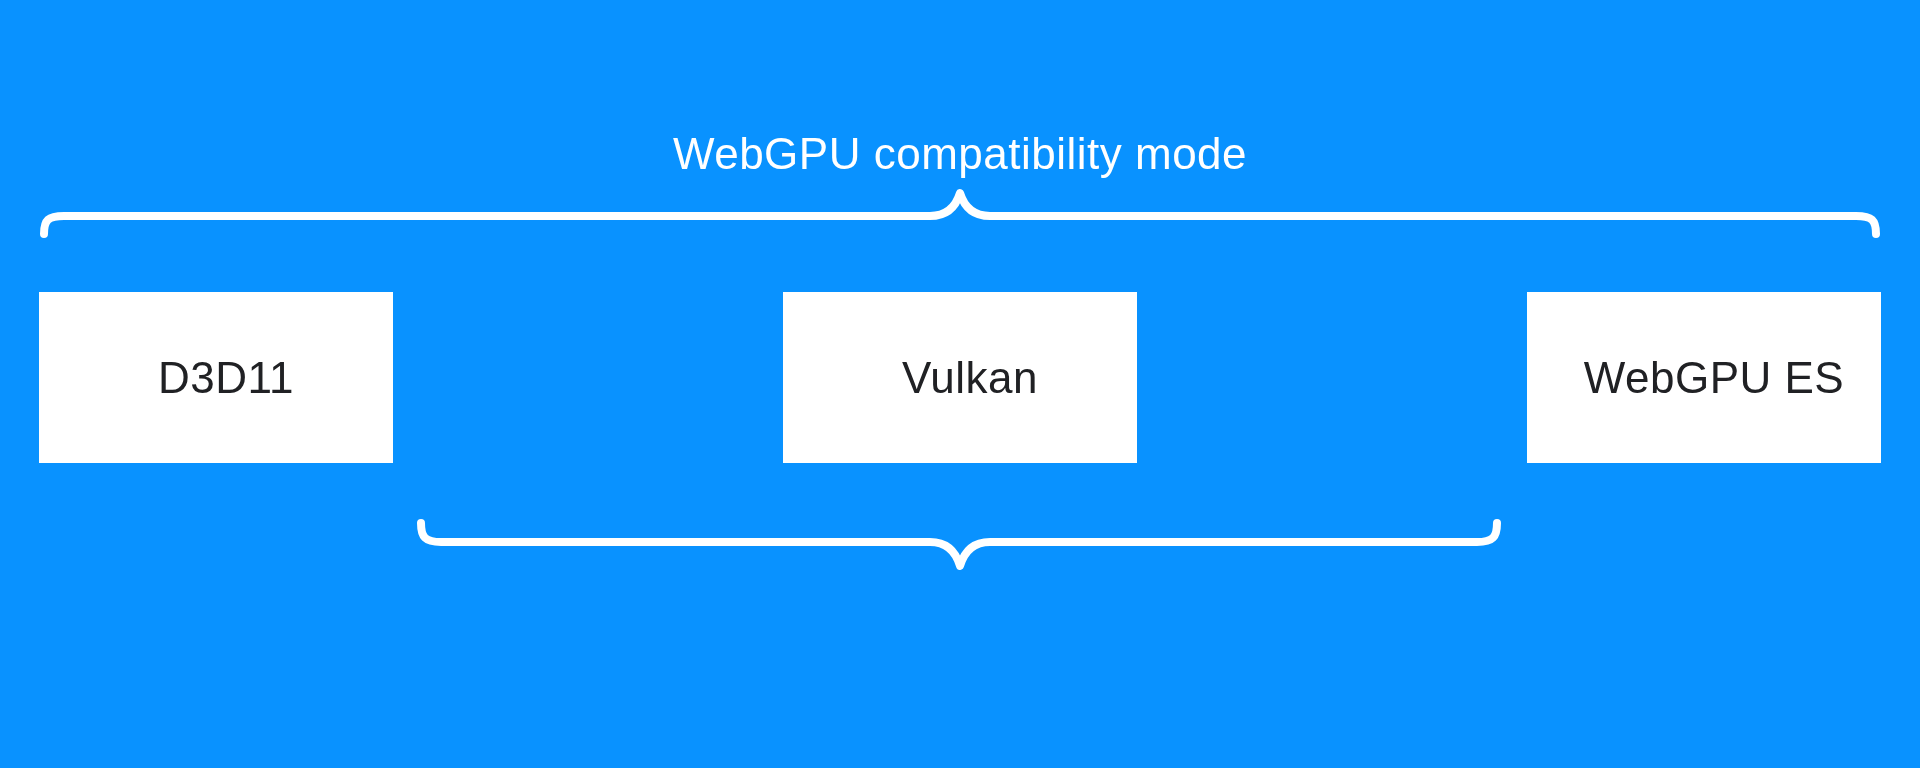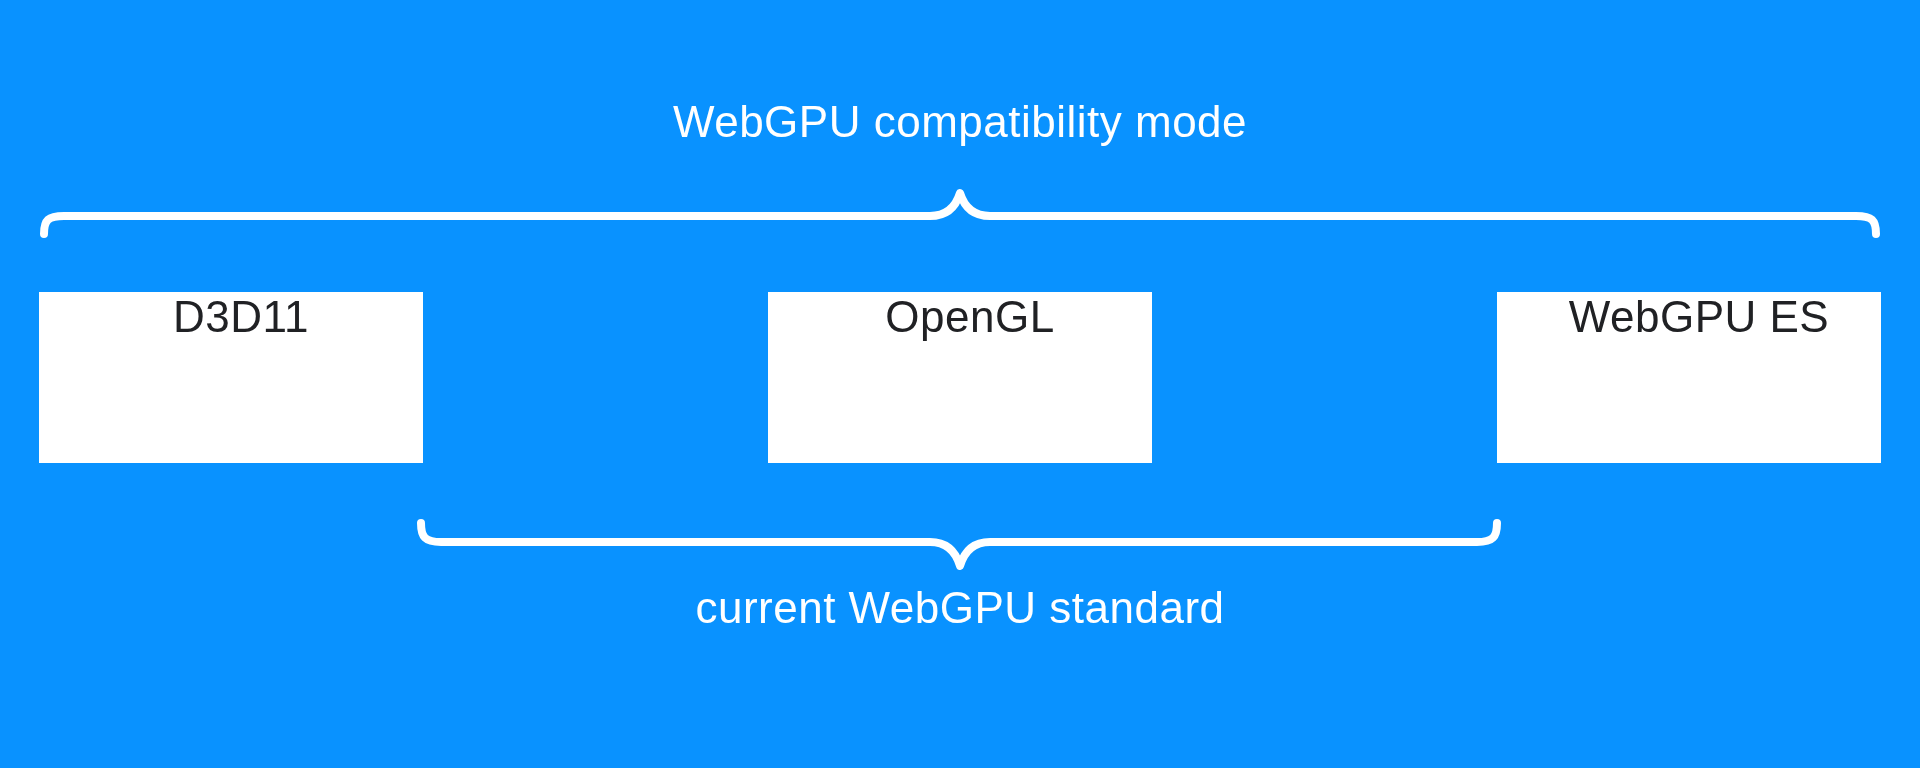--- a/index.html
+++ b/index.html
@@ -23,21 +23,21 @@
   .caption {
     position: absolute;
     left: 0; right: 0;
     text-align: center;
     color: var(--label_text);
     font-size: 44px;
     font-weight: 400;
     line-height: 48px;
     letter-spacing: 0.5px;
   }
-  .caption.top { top: 98px; }
+  .caption.top { top: 130px; }
   .caption.bottom { top: 584px; }
   .braces-layer {
     position: absolute;
     left: 0; top: 0;
     width: 1920px; height: 768px;
   }
   .braces-layer path {
     fill: none;
     stroke: var(--brace);
     stroke-width: 8;
@@ -45,23 +45,24 @@
     stroke-linejoin: round;
   }
   .api-boxes-row {
     position: absolute;
     left: 39px; top: 292px;
     width: 1842px; height: 171px;
     display: flex;
     justify-content: space-between;
   }
   .api-box {
-    width: 384px; height: 171px;
+    width: 354px; height: 171px;
     background: var(--box_fill);
     display: flex;
+    align-items: center;
     justify-content: center;
     padding-left: 20px;
   }
   .api-box span {
     color: var(--box_text);
     font-size: 44px;
     font-weight: 400;
     letter-spacing: 0.5px;
   }
 </style>
@@ -87,22 +88,21 @@
              Q 967 542, 990 542
              L 1477 542
              C 1493 542, 1497 537, 1497 523"></path>
   </svg>
 
   <div class="api-boxes-row">
     <div class="api-box">
       <span>D3D11</span>
     </div>
     <div class="api-box">
-      <span>OpenGL</span>
+      <span>Vulkan</span>
     </div>
     <div class="api-box">
       <span>WebGPU ES</span>
     </div>
   </div>
 
-  <div class="caption bottom">current WebGPU standard</div>
 
 </div>
 
 </body></html>

